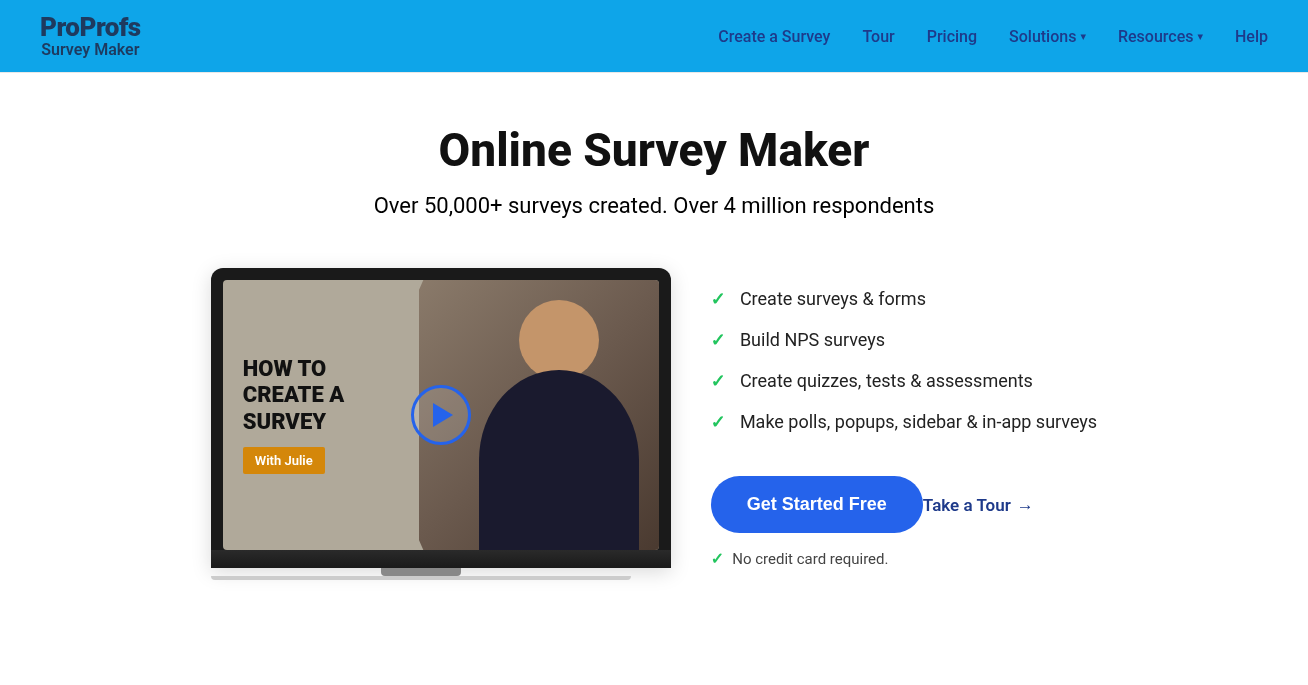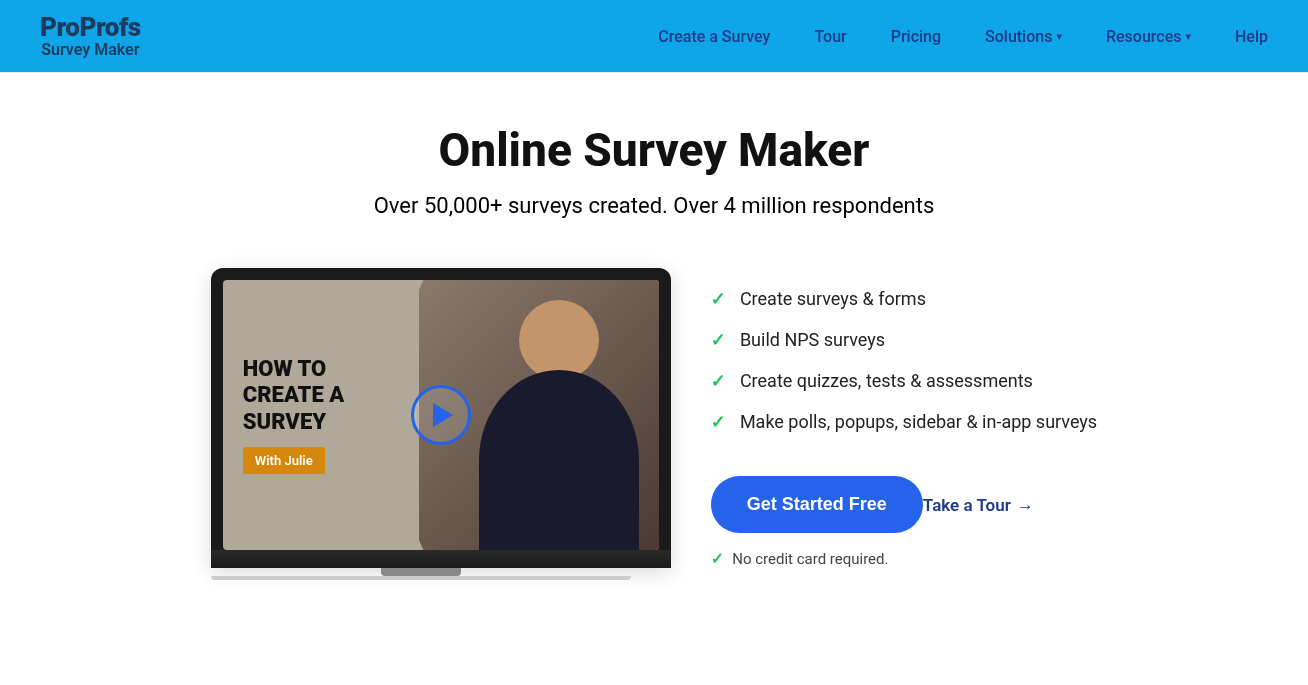--- a/index.html
+++ b/index.html
@@ -42,21 +42,21 @@
       font-size: 16px;
       font-weight: 600;
       color: #1e3a5f;
       text-align: center;
       margin-top: 2px;
     }
 
     nav {
       display: flex;
       align-items: center;
-      gap: 44px;
+      gap: 32px;
     }
 
     .nav-link {
       font-size: 16px;
       font-weight: 500;
       color: #1e3a8a;
       text-decoration: none;
       cursor: pointer;
     }
 

